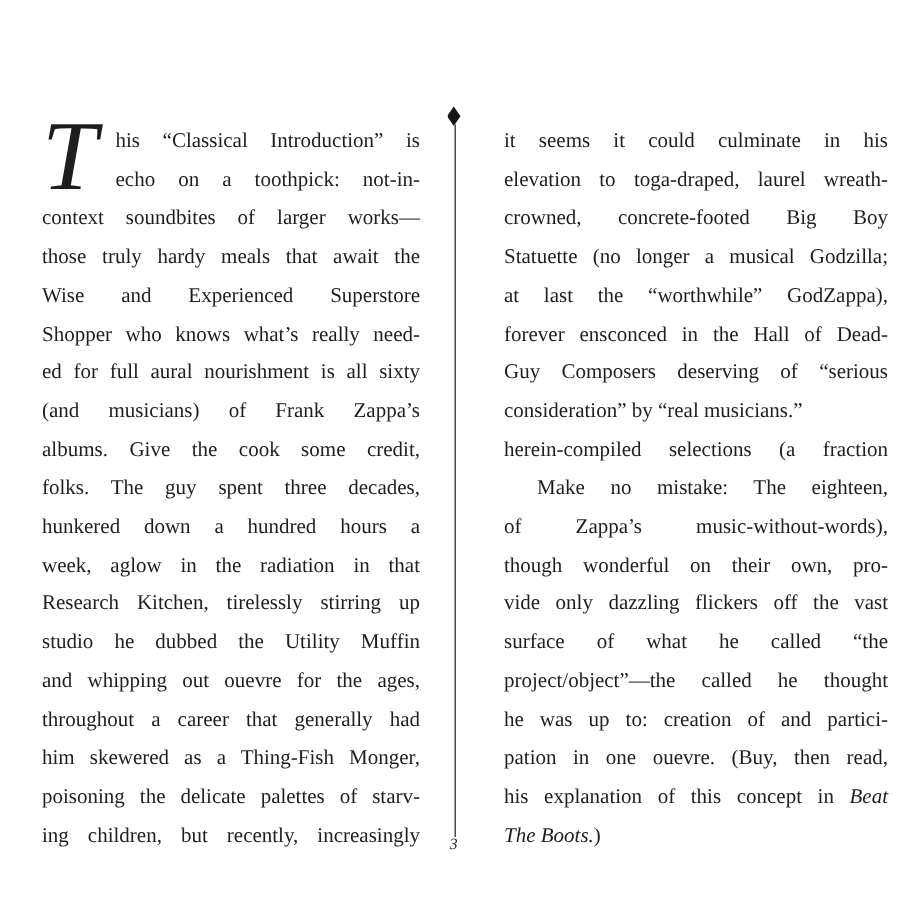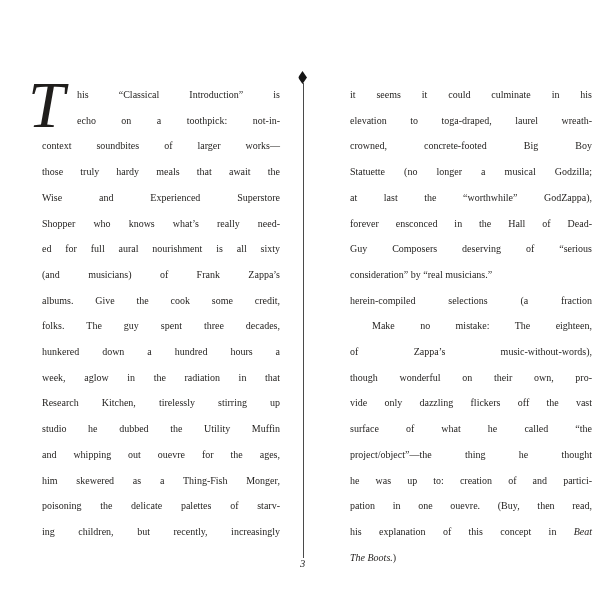--- a/index.html
+++ b/index.html
@@ -18,27 +18,26 @@
     color: #201e1c;
     overflow: hidden;
   }
   .col {
     position: absolute;
     top: 82px;
   }
   .col-left  { left: 28px;  width: 252px; }
   .col-right { left: 336px; width: 256px; }
   .line {
-    font-size: 10px;
+    font-size: 14px;
     line-height: 25.7px;
     text-align: justify;
     text-align-last: justify;
     text-justify: inter-word;
     color: #201e1c;
-    margin-left: 14px;
   }
   .line.para-end { text-align-last: left; }
   .line.indented { padding-left: 22px; }
   .dropcap {
     float: left;
     font-style: italic;
     font-size: 66px;
     line-height: 48px;
     height: 51px;
     width: 46px;
@@ -96,20 +95,21 @@
       <div class="line"><span>Shopper who knows what’s really need-</span></div>
       <div class="line"><span>ed for full aural nourishment is all sixty</span></div>
       <div class="line"><span>(and musicians) of Frank Zappa’s</span></div>
       <div class="line"><span>albums.  Give the cook some credit,</span></div>
       <div class="line"><span>folks. The guy spent three decades,</span></div>
       <div class="line"><span>hunkered down a hundred hours a</span></div>
       <div class="line"><span>week, aglow in the radiation in that</span></div>
       <div class="line"><span>Research Kitchen, tirelessly stirring up</span></div>
       <div class="line"><span>studio he dubbed the Utility Muffin</span></div>
       <div class="line"><span>and whipping out ouevre for the ages,</span></div>
+      <div class="line"><span>throughout a career that generally had</span></div>
       <div class="line"><span>him skewered as a Thing-Fish Monger,</span></div>
       <div class="line"><span>poisoning the delicate palettes of starv-</span></div>
       <div class="line"><span>ing children, but recently, increasingly</span></div>
     </div>
 
   <div class="divider">
     <span class="diamond"></span>
     <span class="rule"></span>
   </div>
 
@@ -121,21 +121,21 @@
       <div class="line"><span>at last the “worthwhile” GodZappa),</span></div>
       <div class="line"><span>forever ensconced in the Hall of Dead-</span></div>
       <div class="line"><span>Guy Composers deserving of “serious</span></div>
       <div class="line para-end"><span>consideration” by “real musicians.”</span></div>
       <div class="line"><span>herein-compiled selections (a fraction</span></div>
       <div class="line indented"><span>Make no mistake: The eighteen,</span></div>
       <div class="line"><span>of Zappa’s music-without-words),</span></div>
       <div class="line"><span>though wonderful on their own, pro-</span></div>
       <div class="line"><span>vide only dazzling flickers off the vast</span></div>
       <div class="line"><span>surface of what he called “the</span></div>
-      <div class="line"><span>project/object”—the thing he thought</span></div>
+      <div class="line"><span>project/object”—the called he thought</span></div>
       <div class="line"><span>he was up to: creation of and partici-</span></div>
       <div class="line"><span>pation in one ouevre. (Buy, then read,</span></div>
       <div class="line"><span>his explanation of this concept in </span><i>Beat</i></div>
       <div class="line para-end"><i>The Boots.</i><span>)</span></div>
     </div>
 
   <div class="page-number">3</div>
 
 </div>
 

